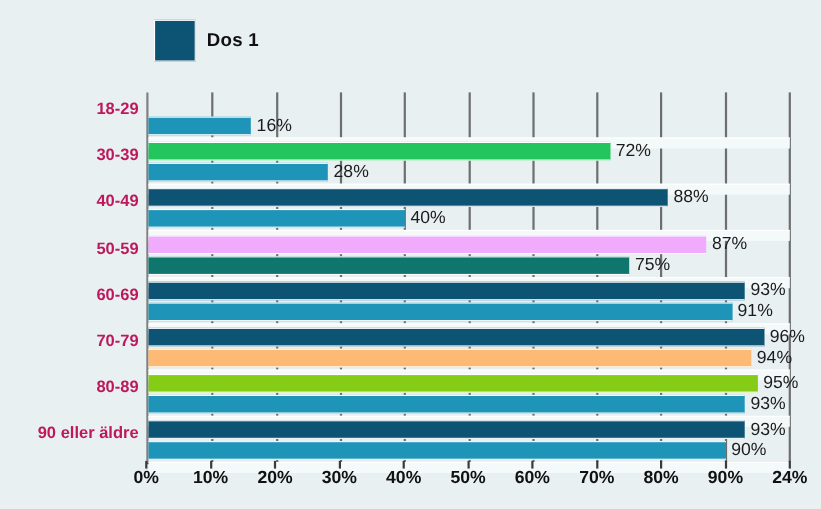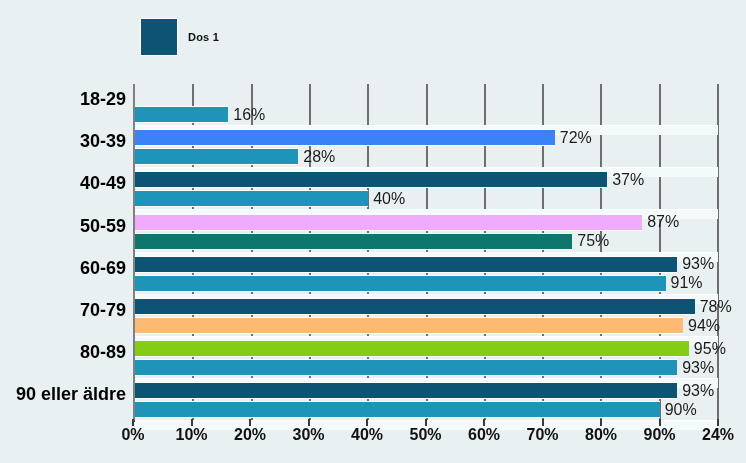--- a/index.html
+++ b/index.html
@@ -30,21 +30,21 @@
   }
   .legend-item + .legend-item { margin-left: 96px; }
   .legend-swatch {
     width: 38px;
     height: 38px;
     border: 1px solid #ffffff;
     flex: none;
   }
   .legend-label {
     margin-left: 10px;
-    font-size: 11px;
+    font-size: 17px;
     font-weight: bold;
     color: #111111;
     letter-spacing: .2px;
     white-space: nowrap;
   }
 
   
   #plot {
     position: absolute;
     left: 133px;
@@ -106,23 +106,23 @@
     border-top: 1px solid #ffffff;
   }
 
   
   .cat-label {
     position: absolute;
     right: 100%;
     margin-right: 9px;
     top: 12px;
     transform: translateY(-50%);
-    font-size: 18px;
+    font-size: 15px;
     font-weight: bold;
-    color: #000000;
+    color: #be185d;
     white-space: nowrap;
     text-align: center;
   }
 
   
   #xaxis {
     position: absolute;
     left: 133px;
     top: 426px;
     width: 585px;
@@ -171,32 +171,32 @@
   <div id="rows">
       <div class="group" style="top: 3px; height: 42.2px;">
         <div class="cat-label">18-29</div>
         <div class="bar dos2" style="width: 16%; background: rgb(29, 148, 184);">
           <span class="bar-value">16%</span>
         </div>
         <div class="group-gap"></div>
       </div>
       <div class="group" style="top: 45.2px; height: 42.2px;">
         <div class="cat-label">30-39</div>
-        <div class="bar dos1" style="width: 72%; background: #3b82f6;">
+        <div class="bar dos1" style="width: 72%; background: #22c55e;">
           <span class="bar-value">72%</span>
         </div>
         <div class="bar dos2" style="width: 28%; background: rgb(29, 148, 184);">
           <span class="bar-value">28%</span>
         </div>
         <div class="group-gap"></div>
       </div>
       <div class="group" style="top: 87.4px; height: 42.2px;">
         <div class="cat-label">40-49</div>
         <div class="bar dos1" style="width: 81%; background: rgb(13, 84, 116);">
-          <span class="bar-value">37%</span>
+          <span class="bar-value">88%</span>
         </div>
         <div class="bar dos2" style="width: 40%; background: rgb(29, 148, 184);">
           <span class="bar-value">40%</span>
         </div>
         <div class="group-gap"></div>
       </div>
       <div class="group" style="top: 129.6px; height: 42.2px;">
         <div class="cat-label">50-59</div>
         <div class="bar dos1" style="width: 87%; background: #f0abfc;">
           <span class="bar-value">87%</span>
@@ -212,21 +212,21 @@
           <span class="bar-value">93%</span>
         </div>
         <div class="bar dos2" style="width: 91%; background: rgb(29, 148, 184);">
           <span class="bar-value">91%</span>
         </div>
         <div class="group-gap"></div>
       </div>
       <div class="group" style="top: 214px; height: 42.2px;">
         <div class="cat-label">70-79</div>
         <div class="bar dos1" style="width: 96%; background: rgb(13, 84, 116);">
-          <span class="bar-value">78%</span>
+          <span class="bar-value">96%</span>
         </div>
         <div class="bar dos2" style="width: 94%; background: #fdba74;">
           <span class="bar-value">94%</span>
         </div>
         <div class="group-gap"></div>
       </div>
       <div class="group" style="top: 256.2px; height: 42.2px;">
         <div class="cat-label">80-89</div>
         <div class="bar dos1" style="width: 95%; background: #84cc16;">
           <span class="bar-value">95%</span>

